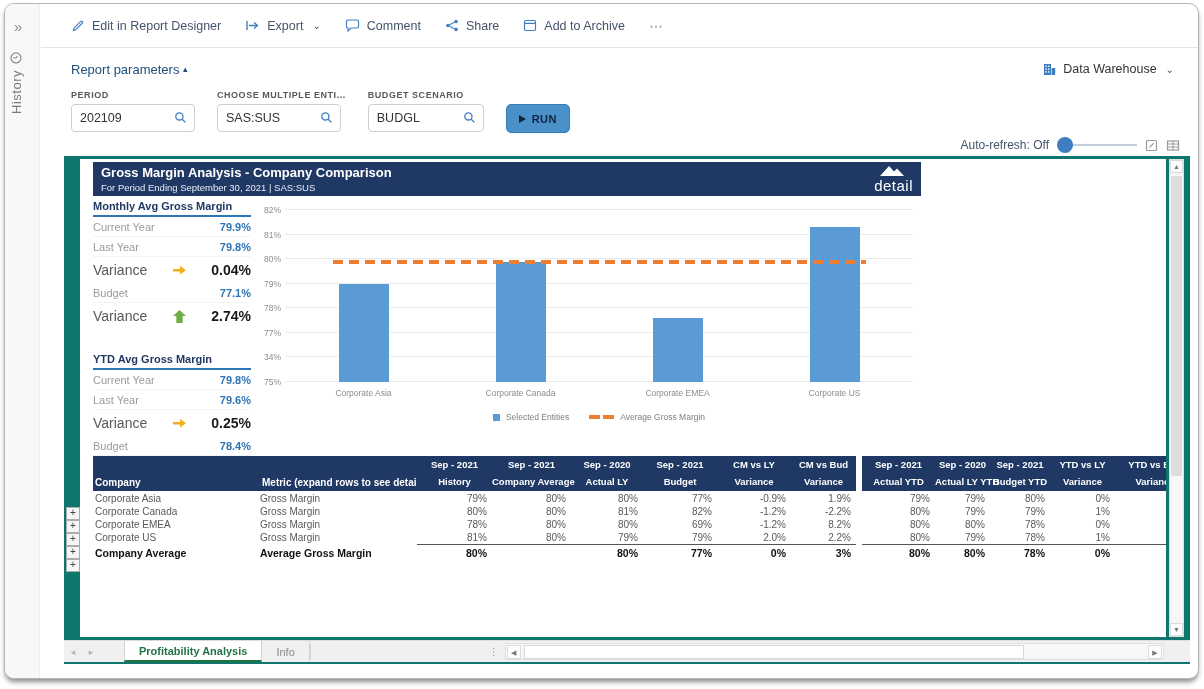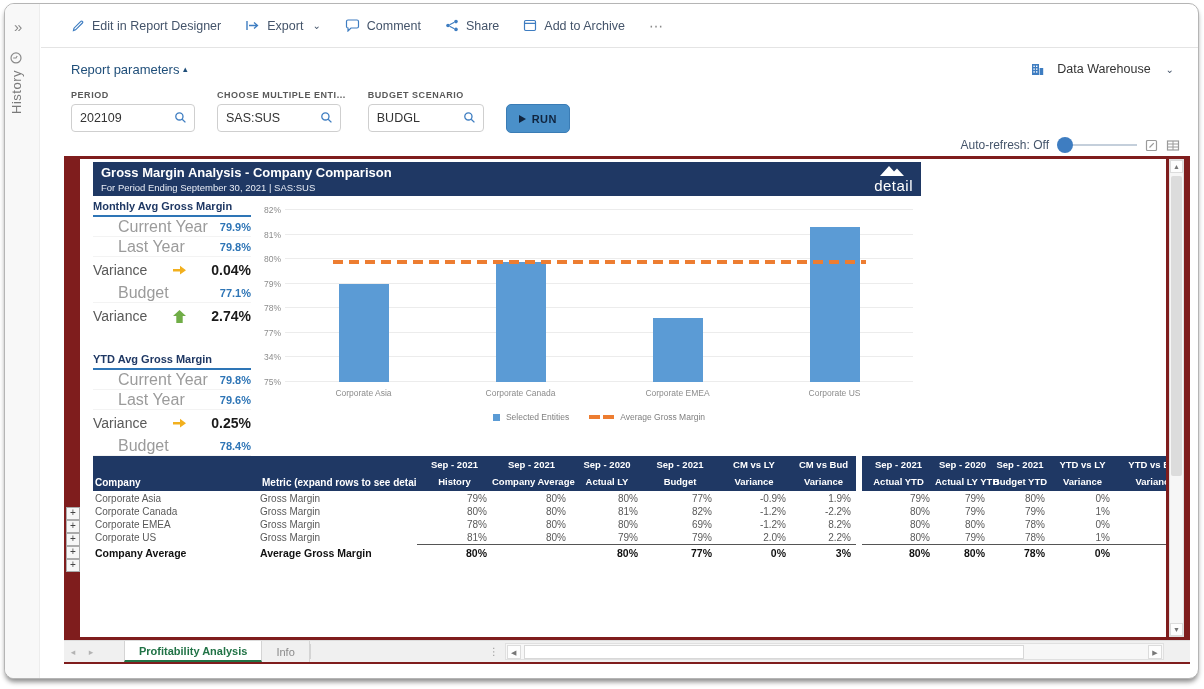--- a/index.html
+++ b/index.html
@@ -18,21 +18,21 @@
   
   .toolbar { position:absolute; left:36px; top:0; right:0; height:44px; display:flex; align-items:center;
              gap:24px; padding-left:30px; border-bottom:1px solid #e4e4e4; }
   .tb-item { display:flex; align-items:center; gap:7px; color:#44546a; font-size:12.5px; cursor:pointer; white-space:nowrap; }
   .tb-ico { color:#3e7dc1; font-size:14px; display:flex; align-items:center; }
   .chev { color:#44546a; font-size:10px; margin-left:2px; }
 
   
   .params-head { position:absolute; left:66px; top:58px; color:#1f4e79; font-size:13px; cursor:pointer; }
   .params-head .caret { font-size:9px; vertical-align:2px; }
-  .dwh { position:absolute; right:24px; top:58px; display:flex; align-items:center; gap:13px;
+  .dwh { position:absolute; right:24px; top:58px; display:flex; align-items:center; gap:7px;
          color:#333; font-size:12.5px; cursor:pointer; }
 
   
   .fields { position:absolute; left:66px; top:86px; display:flex; gap:22px; }
   .field { display:flex; flex-direction:column; gap:4px; }
   .field-label { font-size:9px; font-weight:bold; color:#595959; letter-spacing:.06em; }
   .field-box { position:relative; width:124px; height:28px; border:1px solid #cfcfcf; border-radius:4px; background:#fff; }
   .field-box input { position:absolute; left:8px; top:0; height:26px; width:88px; border:none; outline:none;
                      font-size:12.5px; color:#333; font-family:"Liberation Sans",sans-serif; background:transparent; }
   .mag { position:absolute; right:7px; top:6px; }
@@ -43,35 +43,35 @@
 
   
   .autorow { position:absolute; right:18px; top:133px; display:flex; align-items:center; gap:8px; }
   .autorow .txt { color:#44546a; font-size:12px; }
   .slider { position:relative; width:80px; height:16px; }
   .slider .track { position:absolute; left:8px; right:0; top:7px; height:2px; background:#c4cfdb; }
   .slider .knob { position:absolute; left:0; top:0; width:16px; height:16px; border-radius:50%; background:#3e7dc1; cursor:pointer; }
   .mini-ico { color:#9a9a9a; display:flex; align-items:center; cursor:pointer; }
 
   
-  .viewport { position:absolute; left:59px; top:152px; width:1126px; height:508px; background:#7f1d1d; }
+  .viewport { position:absolute; left:59px; top:152px; width:1126px; height:508px; background:#0f766e; }
   .canvas { position:absolute; left:16px; top:3px; width:1086px; height:478px; background:#fff; overflow:hidden; }
 
   
   .banner { position:absolute; left:13px; top:3px; width:828px; height:34px; background:#1f3864; color:#fff; padding:3px 8px; }
   .banner .t1 { font-size:13px; font-weight:bold; }
   .banner .t2 { font-size:9.5px; margin-top:2px; color:#e8ecf5; }
   .logo { position:absolute; right:8px; top:2px; text-align:center; }
   .logo .word { color:#fff; font-size:15px; letter-spacing:.5px; }
 
   
   .kpi { position:absolute; left:13px; top:41px; width:158px; }
   .kpi-h { color:#1f3864; font-size:11px; font-weight:bold; padding-bottom:3px; border-bottom:2px solid #2e75b6; }
   .kpi-row { display:flex; align-items:center; justify-content:space-between; height:20px; border-bottom:1px solid #f3f3f3; }
-  .kpi-row .l { color:#9b9b9b; font-size:16px;margin-left:25px; }
+  .kpi-row .l { color:#9b9b9b; font-size:11px; }
   .kpi-row .v { color:#2e75b6; font-size:11px; font-weight:bold; }
   .kpi-var { display:flex; align-items:center; justify-content:space-between; height:26px; }
   .kpi-var .l { color:#595959; font-size:14px; }
   .kpi-var .v { color:#1a1a1a; font-size:14px; font-weight:bold; }
   .kpi-gap { height:24px; }
 
   
   .chart { position:absolute; left:175px; top:41px; width:662px; }
   .chart-title { color:#2e75b6; font-size:11px; font-weight:bold; padding-bottom:3px; border-bottom:2.5px solid #1f3864; }
   .plot-wrap { position:relative; height:240px; }

